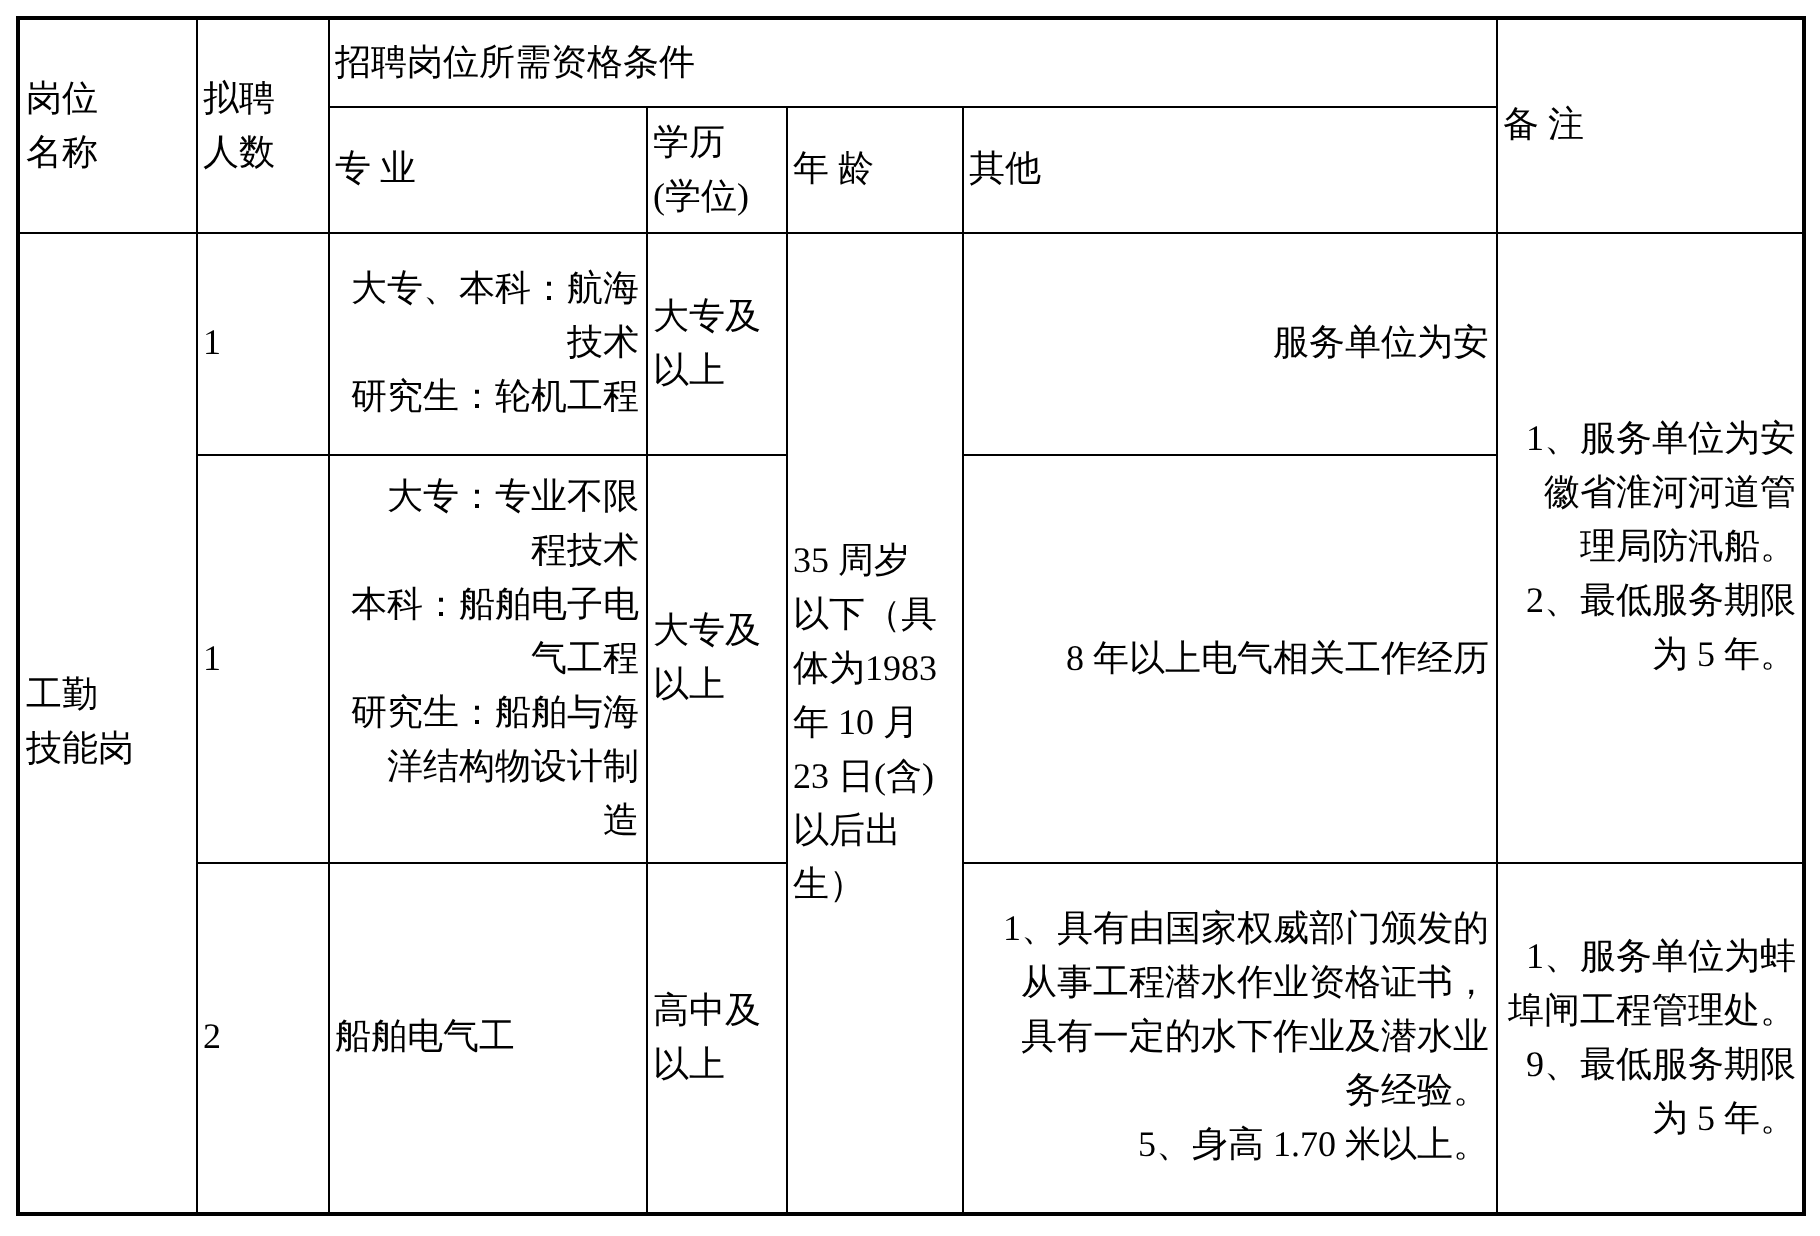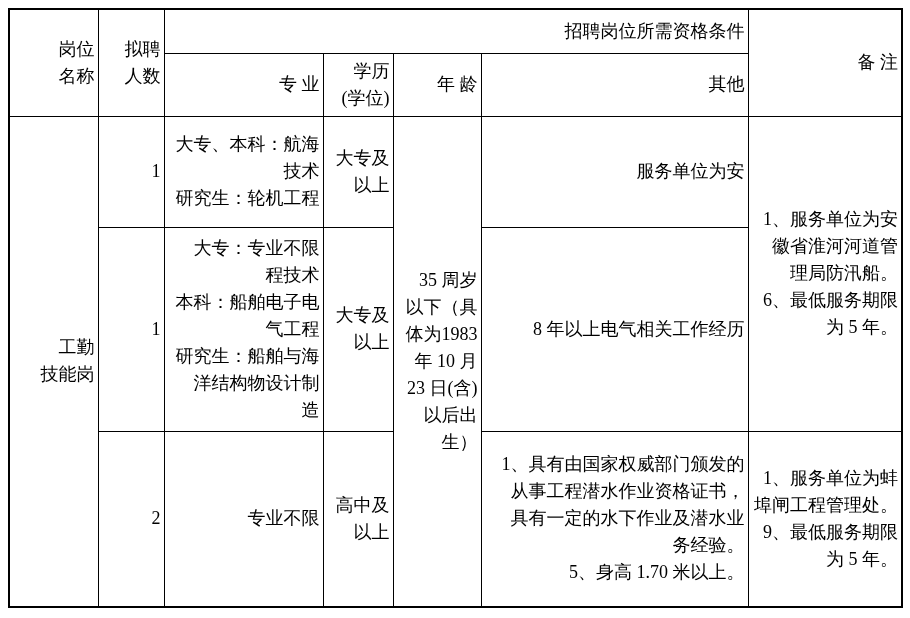--- a/index.html
+++ b/index.html
@@ -16,21 +16,21 @@
     border: 1px solid #000000;
     font-family: "Liberation Serif", "DejaVu Serif", serif;
     font-size: 18px;
     line-height: 27px;
     color: #000000;
     vertical-align: middle;
     white-space: pre-line;
     padding: 2px 3px;
     overflow: hidden;
   }
-  .c { text-align: right; }
+  .c { text-align: left; }
   .l { text-align: right; }
   .major { padding-left: 6px; padding-right: 2px; }
   .hdr { font-size: 20px; }
   tr.rh1 { height: 44px; }
   tr.rh2 { height: 63px; }
   tr.r1  { height: 111px; }
   tr.r2  { height: 204px; }
   tr.r3  { height: 176px; }
 </style>
 </head>
@@ -75,39 +75,39 @@
 以下（具
 体为1983
 年 10 月
 23 日(含)
 以后出
 生）</td>
       <td class="l">服务单位为安</td>
       <td rowspan="2" class="l">1、服务单位为安
 徽省淮河河道管
 理局防汛船。
-6、最低服务期限
+2、最低服务期限
 为 5 年。</td>
     </tr>
     <tr class="r2">
       <td class="c">1</td>
       <td class="l major">大专：专业不限
 程技术
 本科：船舶电子电
 气工程
 研究生：船舶与海
 洋结构物设计制
 造</td>
       <td class="c">大专及
 以上</td>
       <td class="l">8 年以上电气相关工作经历</td>
     </tr>
     <tr class="r3">
       <td class="c">2</td>
-      <td class="c">专业不限</td>
+      <td class="c">船舶电气工</td>
       <td class="c">高中及
 以上</td>
       <td class="l">1、具有由国家权威部门颁发的
 从事工程潜水作业资格证书，
 具有一定的水下作业及潜水业
 务经验。
 5、身高 1.70 米以上。</td>
       <td class="l">1、服务单位为蚌
 埠闸工程管理处。
 9、最低服务期限

